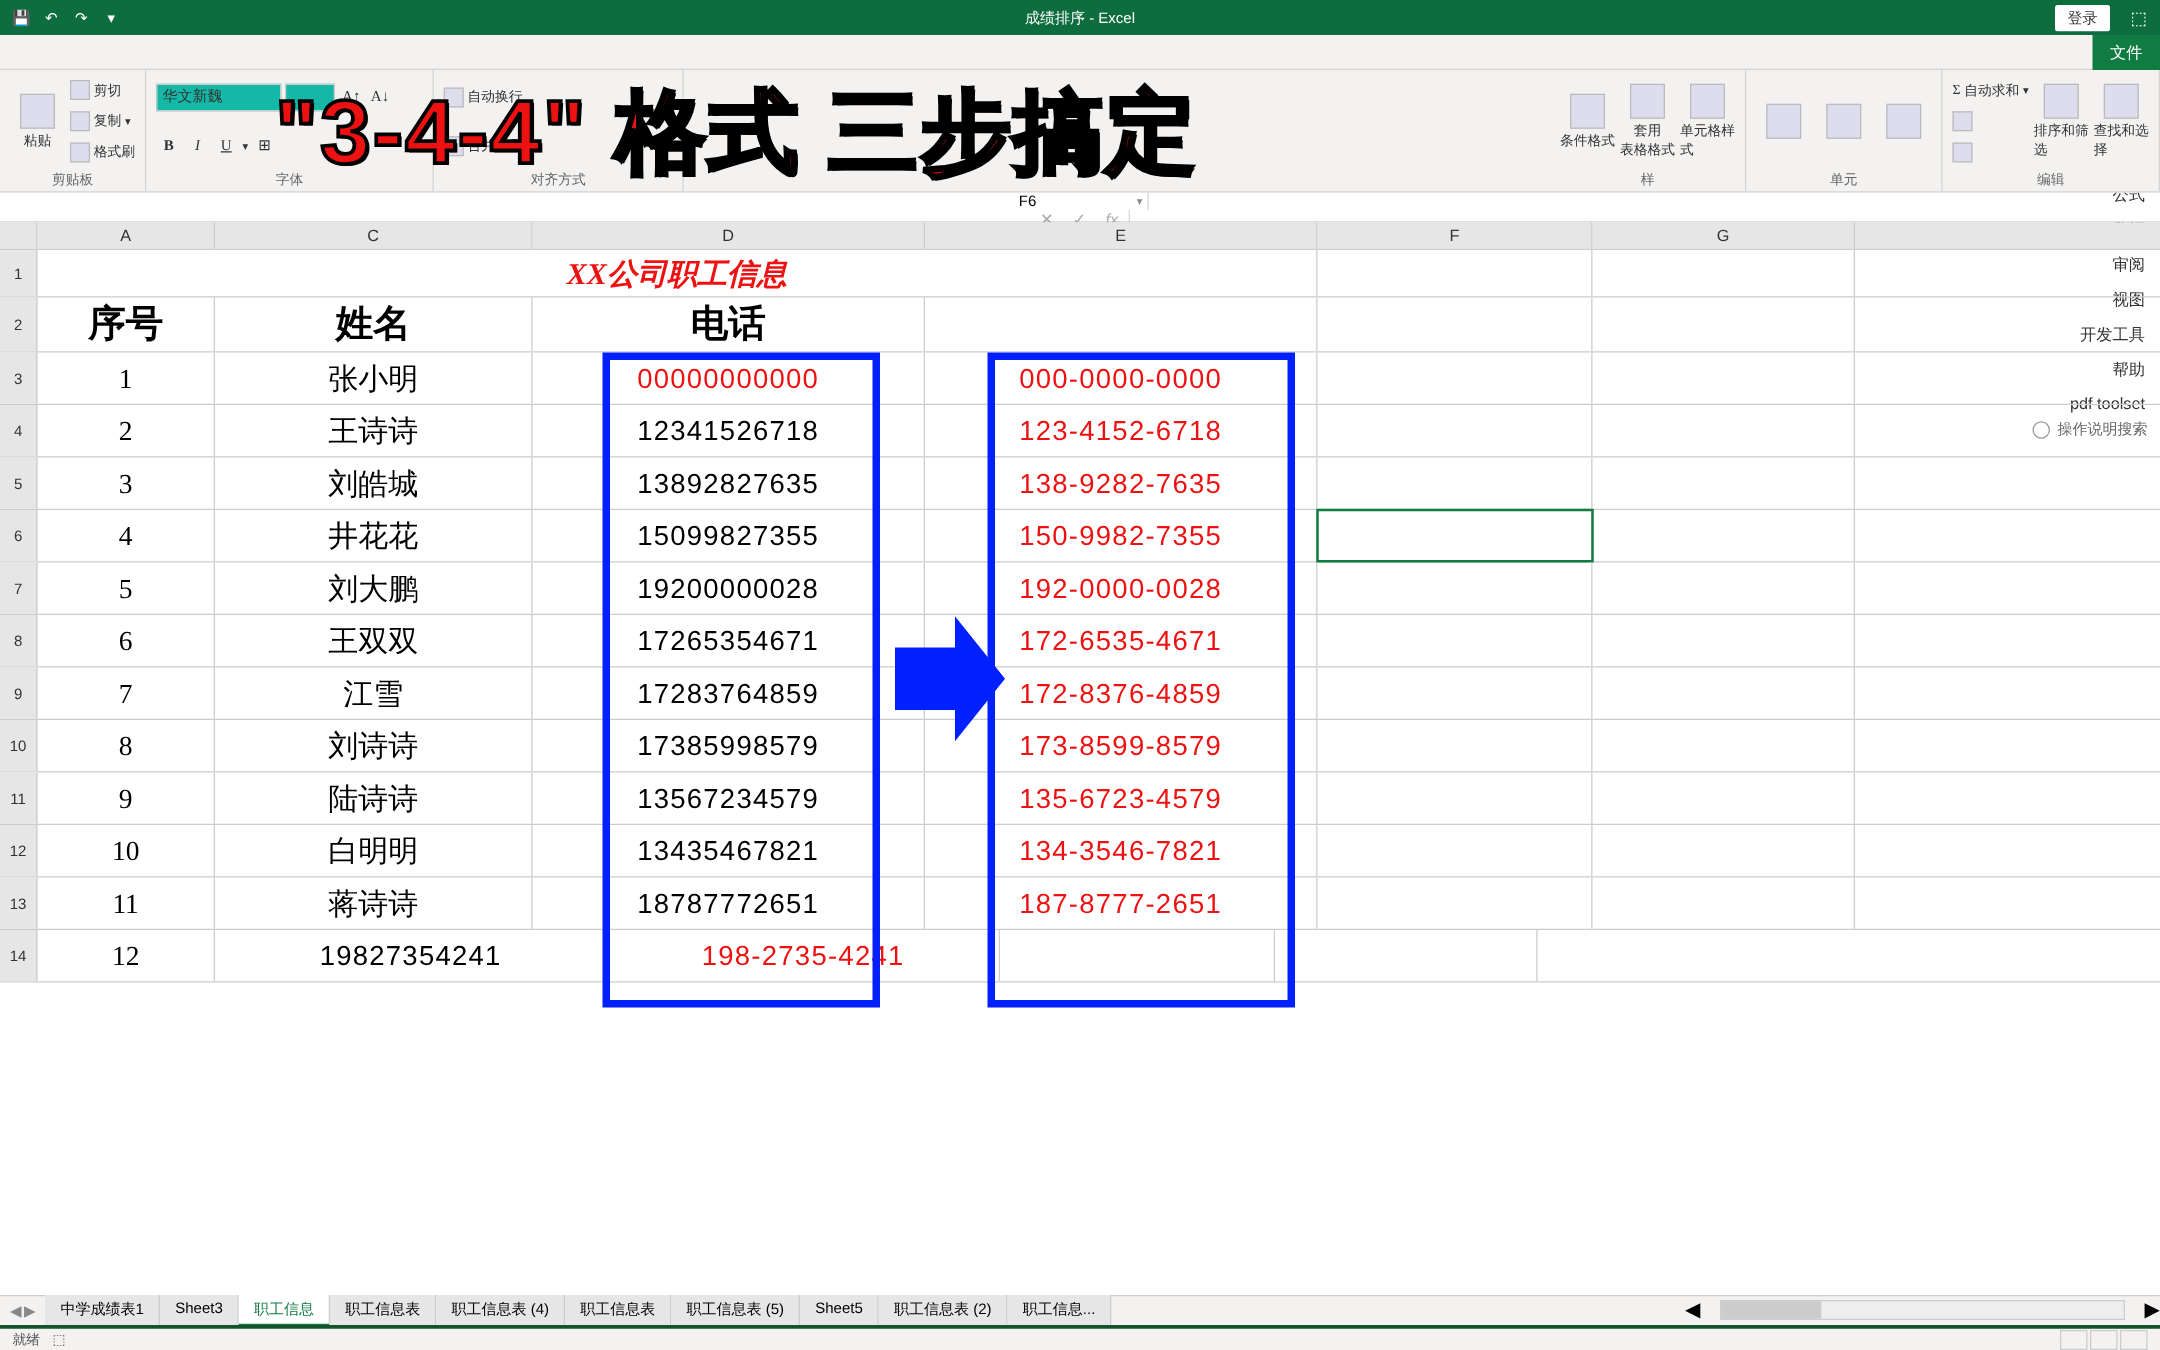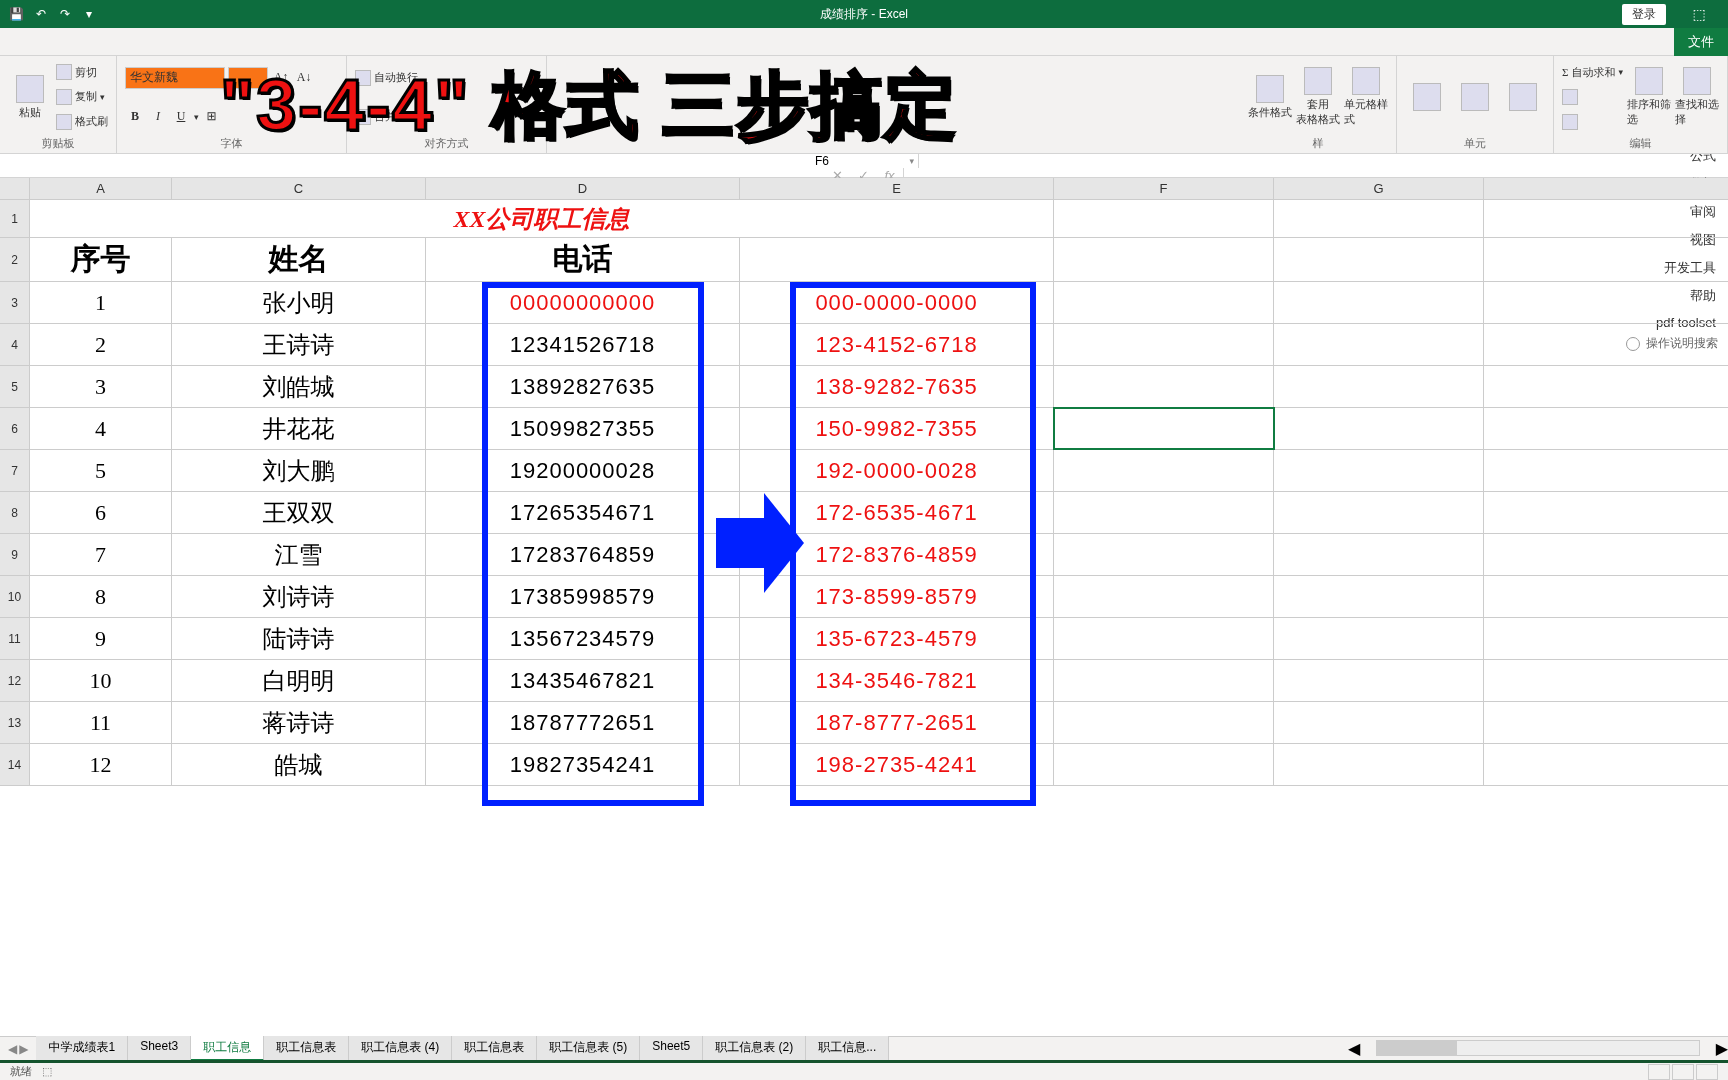--- a/index.html
+++ b/index.html
@@ -3,21 +3,21 @@
 <meta charset="utf-8">
 <style>
 * { box-sizing: border-box; margin: 0; padding: 0; font-family: "Microsoft YaHei", Arial, sans-serif; }
 body { background: #fff; overflow: hidden; width: 1728px; height: 1080px; position: relative; }
 
 
 .titlebar { height: 28px; background: #0d6d3e; display: flex; align-items: center; color: #fff; font-size: 12px; position: relative; }
 .titlebar .qat { display: flex; align-items: center; gap: 2px; padding-left: 6px; }
 .titlebar .qat-btn { width: 22px; height: 22px; display: flex; align-items: center; justify-content: center; color: #fff; font-size: 12px; cursor: pointer; }
 .titlebar .title { position: absolute; left: 50%; transform: translateX(-50%); font-size: 12px; }
-.titlebar .right { position: absolute; right: 18px; display: flex; align-items: flex-end; gap: 22px; }
+.titlebar .right { position: absolute; right: 6px; display: flex; align-items: flex-end; gap: 12px; }
 .titlebar .login { background: #fff; color: #333; padding: 2px 10px; font-size: 12px; border-radius: 2px; }
 .titlebar .sys-btn { width: 22px; height: 22px; display: flex; align-items: center; justify-content: center; font-size: 14px; }
 
 
 .ribbon-tabs { height: 28px; background: #f3f2f1; display: flex; align-items: flex-end; padding-left: 2px; font-size: 13px; color: #333; border-bottom: 1px solid #d4d4d4; flex-direction: column; }
 .ribbon-tabs .file-tab { background: #107c41; color: #fff; padding: 5px 14px; font-size: 13px; }
 .ribbon-tabs .tab { padding: 5px 12px; cursor: pointer; }
 .ribbon-tabs .tab.active { border-bottom: 2px solid #107c41; color: #107c41; font-weight: 500; }
 .ribbon-tabs .tell-me { display: flex; align-items: center; gap: 6px; padding: 0 10px; color: #666; font-size: 12px; margin-left: 12px; }
 .ribbon-tabs .bulb { width: 14px; height: 14px; border: 1px solid #999; border-radius: 50%; position: relative; }
@@ -25,21 +25,21 @@
 
 .ribbon { height: 98px; background: #f3f2f1; display: flex; border-bottom: 1px solid #d4d4d4; position: relative; }
 .ribbon-group { border-right: 1px solid #d4d4d4; padding: 4px 8px 2px; display: flex; flex-direction: column; justify-content: space-between; }
 .ribbon-group .group-label { text-align: center; font-size: 11px; color: #666; padding-top: 2px; }
 .ribbon-group .group-content { display: flex; gap: 4px; flex: 1; }
 .rbtn-big { display: flex; flex-direction: column; align-items: center; justify-content: center; width: 44px; font-size: 11px; color: #333; gap: 2px; }
 .ricon { width: 28px; height: 28px; background: #dde; border: 1px solid #bbb; }
 .ricon-sm { width: 16px; height: 16px; background: #dde; border: 1px solid #bbb; display: inline-block; vertical-align: middle; }
 .rrow { display: flex; align-items: center; gap: 3px; font-size: 11px; color: #333; height: 22px; }
 .rcol { display: flex; flex-direction: column; justify-content: space-around; }
-.font-combo { border: 1px solid #ccc; background: #f97316; height: 22px; font-size: 12px; padding: 0 4px; display: flex; align-items: center; }
+.font-combo { border: 1px solid #ccc; background: #14b8a6; height: 22px; font-size: 12px; padding: 0 4px; display: flex; align-items: center; }
 .font-name { width: 100px; }
 .font-size { width: 40px; }
 .fbtn { width: 20px; height: 20px; display: flex; align-items: center; justify-content: center; font-size: 12px; font-family: "Times New Roman", serif; }
 .fbtn.bold { font-weight: bold; }
 .fbtn.ital { font-style: italic; }
 .fbtn.ul { text-decoration: underline; }
 
 
 .overlay-text { position: absolute; top: 58px; left: 220px; font-size: 72px; font-weight: 900; color: #e11; -webkit-text-stroke: 3px #000; font-family: "SimHei", sans-serif; letter-spacing: 2px; z-index: 50; white-space: nowrap; text-shadow: 2px 2px 0 #000; }
 
@@ -388,21 +388,20 @@
         <div class="cell col-A seq">11</div>
         <div class="cell col-C name">蒋诗诗</div>
         <div class="cell col-D phone">18787772651</div>
         <div class="cell col-E fmt">187-8777-2651</div>
         <div class="cell col-F"></div>
         <div class="cell col-G"></div>
       </div>
       <div class="row row-d">
         <div class="row-h">14</div>
         <div class="cell col-A seq">12</div>
-        <div class="cell col-C name">皓城</div>
         <div class="cell col-D phone">19827354241</div>
         <div class="cell col-E fmt">198-2735-4241</div>
         <div class="cell col-F"></div>
         <div class="cell col-G"></div>
       </div>
     </div>
 
   <div class="blue-box" style="top:104px; left:482px; width:222px; height:524px;"></div>
   <div class="blue-box" style="top:104px; left:790px; width:246px; height:524px;"></div>
   <div class="arrow" style="top:340px; left:716px;">

